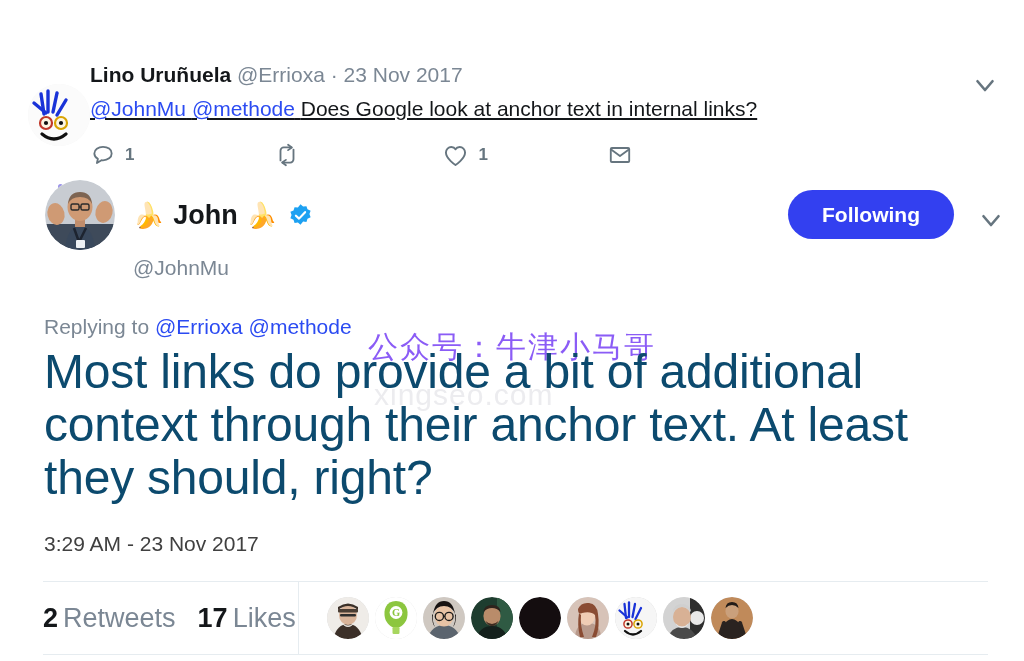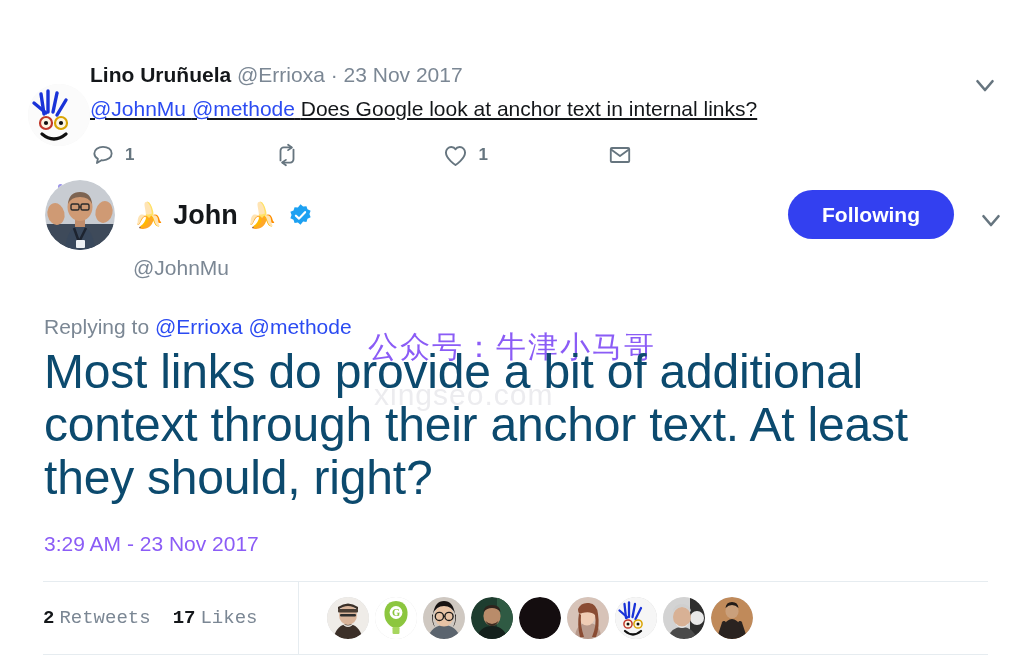--- a/index.html
+++ b/index.html
@@ -230,21 +230,21 @@
     font-weight: normal;
     letter-spacing: -0.2px;
     position: relative;
     z-index: 6;
     max-width: 900px;
   }
 
   .timestamp {
     font-size: 21px;
     line-height: 27px;
-    color: #8b5cf6;
+    color: #404040;
     margin: 26px 0 4px 26px;
   }
 
   
   .stats-sep-top {
     margin: 24px 18px 0 25px;
     height: 1px;
     background: #e6ecf0;
   }
   .stats-row {
@@ -256,24 +256,23 @@
   .stat-group {
     display: flex;
     align-items: baseline;
     width: 255px;
     flex: 0 0 255px;
     border-right: 1px solid #e6ecf0;
     height: 72px;
     align-items: center;
   }
   .stat {
-    font-size: 19px;
+    font-size: 27px;
     color: #7b8794;
     margin-right: 22px;
-    font-family: Liberation Mono, monospace;
   }
   .stat b {
     color: #14171a;
     font-weight: bold;
     margin-right: 5px;
   }
   .facepile {
     display: flex;
     align-items: center;
     padding-left: 28px;

